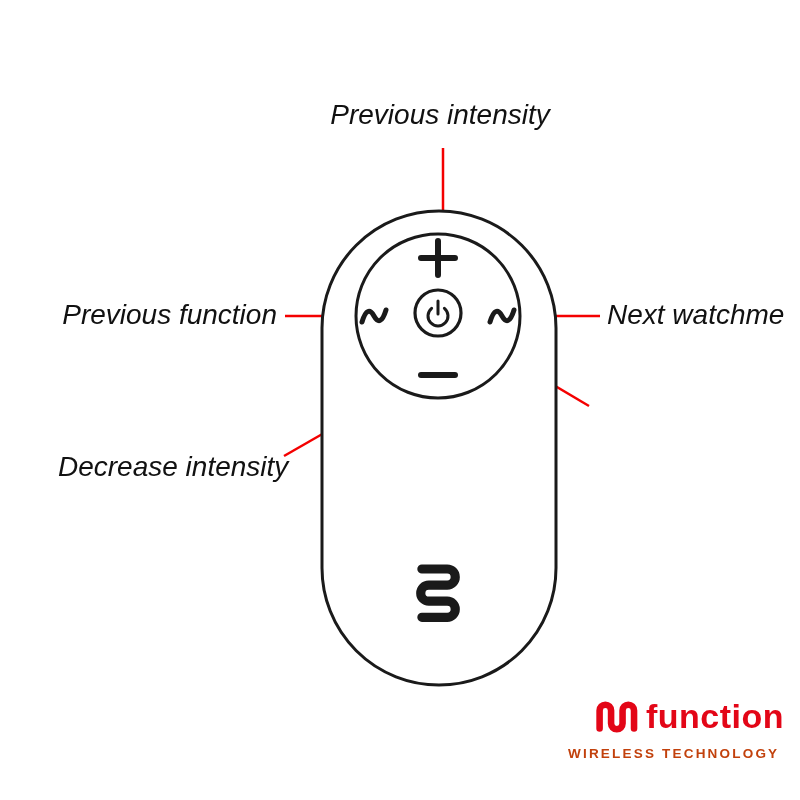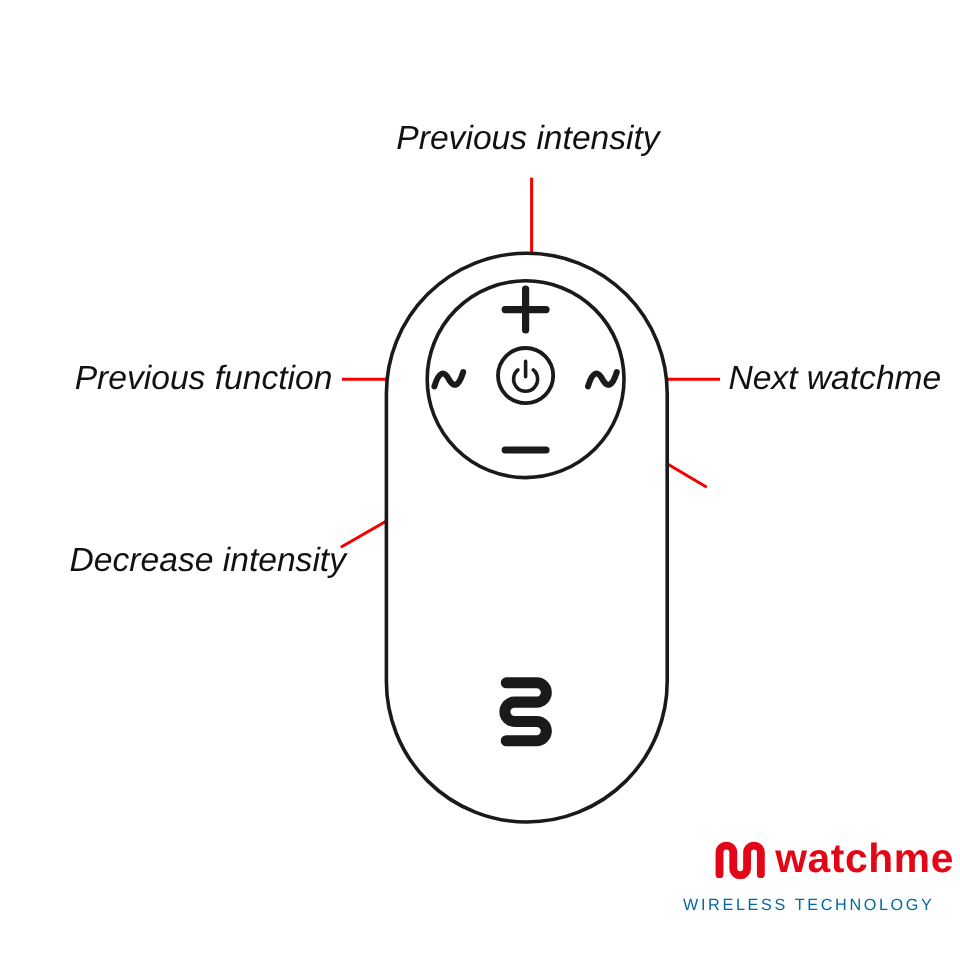--- a/index.html
+++ b/index.html
@@ -70,25 +70,25 @@
     font-weight:700;
     letter-spacing:0.5px;
     color:var(--brand-red);
     white-space:nowrap;
   }
   .brand-tagline{
     position:absolute;
     left:568px;
     top:746px;
     width:212px;
-    text-align:center;
+    text-align:left;
     font-size:13.5px;
-    font-weight:400;
+    font-weight:700;
     letter-spacing:2.2px;
-    color:#0369a1;
+    color:#c2410c;
     white-space:nowrap;
   }
 </style>
 </head>
 <body>
 
 <div class="stage">
 
   <svg viewBox="0 0 800 800">
 
@@ -140,16 +140,16 @@
 
   <div class="annot-label" style="left:290px;top:100px;width:300px;text-align:center;">Previous intensity</div>
 
   <div class="annot-label" style="left:17px;top:300px;width:260px;text-align:right;">Previous function</div>
 
   <div class="annot-label" style="left:607px;top:300px;">Next watchme</div>
 
 
   <div class="annot-label" style="left:18px;top:452px;margin-left:40px;">Decrease intensity</div>
 
-  <div class="brand-name">watchme</div>
+  <div class="brand-name">function</div>
   <div class="brand-tagline">WIRELESS TECHNOLOGY</div>
 
 </div>
 
 </body></html>

